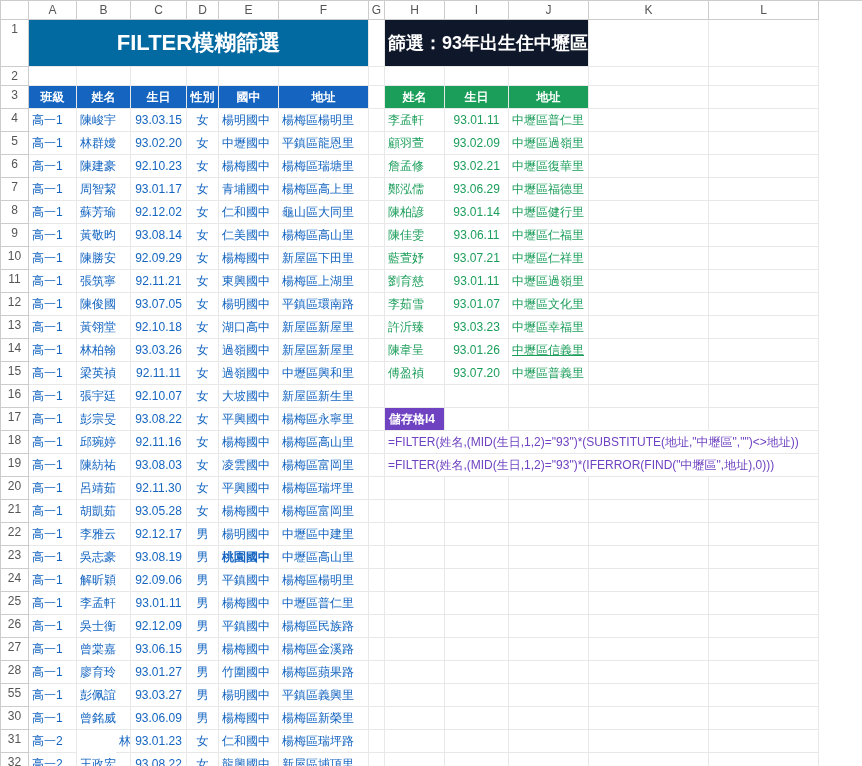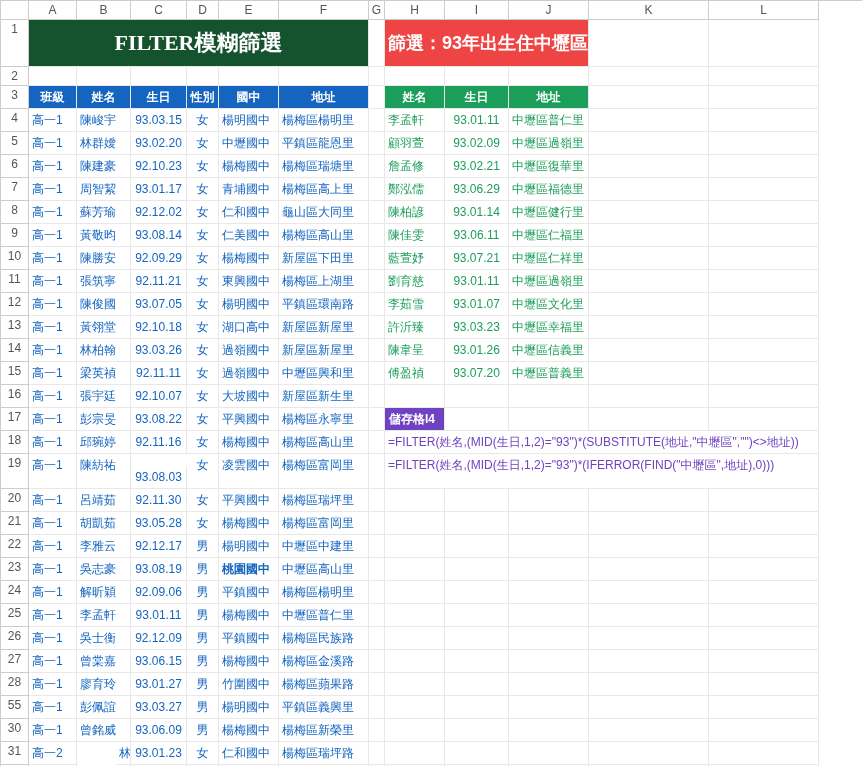--- a/index.html
+++ b/index.html
@@ -28,30 +28,29 @@
   }
   .cell {
     border-right: 1px solid #e8e8e8;
     border-bottom: 1px solid #e8e8e8;
     padding: 2px 3px;
     white-space: nowrap;
     overflow: hidden;
     line-height: 18px;
   }
   .title-left {
-    background: #14532d;
+    background: #0369a1;
     color: #fff;
     font-size: 22px;
     font-weight: 700;
     text-align: center;
     line-height: 42px;
-    font-family: Liberation Serif, serif;
   }
   .title-right {
-    background: #ef4444;
+    background: #0f172a;
     color: #fff;
     font-size: 18px;
     font-weight: 700;
     text-align: left;
     line-height: 42px;
   }
   .hdr-blue {
     background: #1565c0;
     color: #fff;
     text-align: center;
@@ -260,21 +259,21 @@
     <div class="rowhdr">14</div>
     <div class="cell c-blue" style="grid-column: span 1;">高一1</div>
     <div class="cell c-blue" style="grid-column: span 1;">林柏翰</div>
     <div class="cell c-blue tc" style="grid-column: span 1;">93.03.26</div>
     <div class="cell c-blue tc" style="grid-column: span 1;">女</div>
     <div class="cell c-blue" style="grid-column: span 1;">過嶺國中</div>
     <div class="cell c-blue" style="grid-column: span 1;">新屋區新屋里</div>
     <div class="cell" style="grid-column: span 1;"></div>
     <div class="cell c-green" style="grid-column: span 1;">陳韋呈</div>
     <div class="cell c-green tc" style="grid-column: span 1;">93.01.26</div>
-    <div class="cell c-green" style="grid-column: span 1;">中壢區信義里</div>
+    <div class="cell c-green" style="grid-column: span 1; text-decoration: underline;">中壢區信義里</div>
     <div class="cell" style="grid-column: span 1;"></div>
     <div class="cell" style="grid-column: span 1;"></div>
     <div class="rowhdr">15</div>
     <div class="cell c-blue" style="grid-column: span 1;">高一1</div>
     <div class="cell c-blue" style="grid-column: span 1;">梁英禎</div>
     <div class="cell c-blue tc" style="grid-column: span 1;">92.11.11</div>
     <div class="cell c-blue tc" style="grid-column: span 1;">女</div>
     <div class="cell c-blue" style="grid-column: span 1;">過嶺國中</div>
     <div class="cell c-blue" style="grid-column: span 1;">中壢區興和里</div>
     <div class="cell" style="grid-column: span 1;"></div>
@@ -314,21 +313,21 @@
     <div class="cell c-blue" style="grid-column: span 1;">邱琬婷</div>
     <div class="cell c-blue tc" style="grid-column: span 1;">92.11.16</div>
     <div class="cell c-blue tc" style="grid-column: span 1;">女</div>
     <div class="cell c-blue" style="grid-column: span 1;">楊梅國中</div>
     <div class="cell c-blue" style="grid-column: span 1;">楊梅區高山里</div>
     <div class="cell" style="grid-column: span 1;"></div>
     <div class="cell formula" style="grid-column: span 5; overflow: visible;">=FILTER(姓名,(MID(生日,1,2)="93")*(SUBSTITUTE(地址,"中壢區","")&lt;&gt;地址))</div>
     <div class="rowhdr">19</div>
     <div class="cell c-blue" style="grid-column: span 1;">高一1</div>
     <div class="cell c-blue" style="grid-column: span 1;">陳紡祐</div>
-    <div class="cell c-blue tc" style="grid-column: span 1; margin-top: 12px;">93.08.03</div>
+    <div class="cell c-blue tc" style="grid-column: span 1;">93.08.03</div>
     <div class="cell c-blue tc" style="grid-column: span 1;">女</div>
     <div class="cell c-blue" style="grid-column: span 1;">凌雲國中</div>
     <div class="cell c-blue" style="grid-column: span 1;">楊梅區富岡里</div>
     <div class="cell" style="grid-column: span 1;"></div>
     <div class="cell formula" style="grid-column: span 5; overflow: visible;">=FILTER(姓名,(MID(生日,1,2)="93")*(IFERROR(FIND("中壢區",地址),0)))</div>
     <div class="rowhdr">20</div>
     <div class="cell c-blue" style="grid-column: span 1;">高一1</div>
     <div class="cell c-blue" style="grid-column: span 1;">呂靖茹</div>
     <div class="cell c-blue tc" style="grid-column: span 1;">92.11.30</div>
     <div class="cell c-blue tc" style="grid-column: span 1;">女</div>

